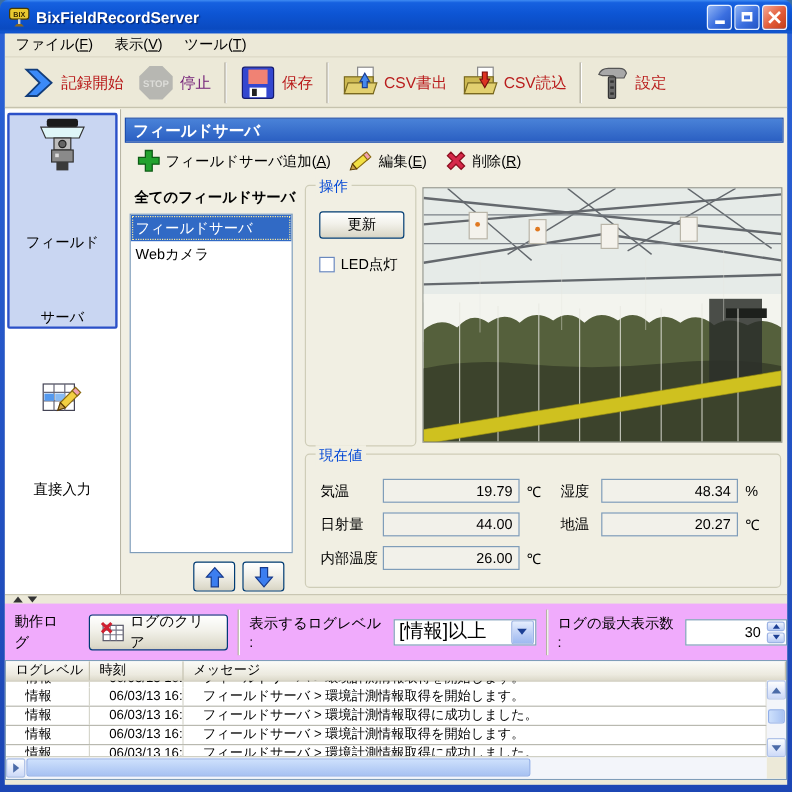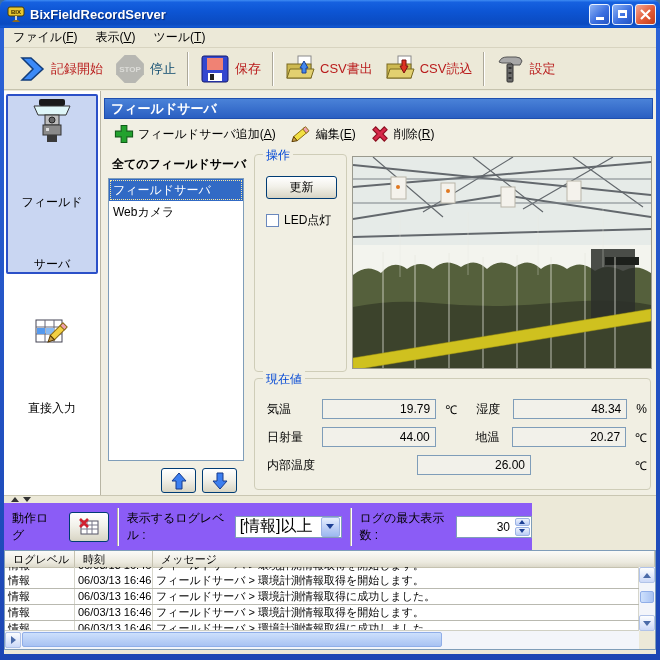--- a/index.html
+++ b/index.html
@@ -18,21 +18,21 @@
   .tb-close{background:linear-gradient(135deg,#f5a895 0%,#e25b37 55%,#c33d18 100%);}
   .glyph-min{width:8px;height:3px;background:#fff;margin-top:9px;}
   .glyph-max{width:9px;height:8px;border:2px solid #fff;border-top-width:3px;box-sizing:border-box;}
   
   .body-area{position:absolute;left:4px;top:28px;width:652px;height:626px;background:#ece9d8;overflow:hidden;}
   .menubar{position:absolute;left:0;top:0;width:652px;height:19px;background:#ece9d8;border-bottom:1px solid #d8d4c0;display:flex;align-items:center;font-size:12px;}
   .menu-item{padding:2px 9px;color:#000;}
   .u{text-decoration:underline;}
   .toolbar{position:absolute;left:0;top:20px;width:652px;height:42px;background:#ece9d8;border-bottom:1px solid #c6c3ae;display:flex;align-items:center;padding-left:8px;box-sizing:border-box;}
   .tool-item{display:flex;align-items:center;gap:5px;padding:3px 6px;font-size:13px;color:#b91c1c;}
-  .tool-item.disabled{color:#0c4a6e;}
+  .tool-item.disabled{color:#701a75;}
   .tool-sep{width:1px;height:34px;background:#aca899;border-right:1px solid #fff;margin:0 5px;}
   
   .content{position:absolute;left:0;top:63px;width:652px;height:404px;display:flex;}
   .sidebar{width:97px;background:#fff;border-right:1px solid #b8b5a4;position:relative;box-sizing:border-box;}
   .side-item{margin:3px 2px;padding:4px 0 3px;display:flex;flex-direction:column;align-items:center;font-size:12px;color:#000;line-height:14px;text-align:center;gap:48px;}
   .side-item.selected{background:#c9d6f2;border:2px solid #2b50c8;border-radius:2px;padding:2px 0 1px;}
   .side-item .icn{margin-bottom:3px;}
   .main{flex:1;position:relative;background:#f1efe3;}
   .main-header{position:absolute;left:3px;top:7px;right:3px;height:21px;
     background:linear-gradient(180deg,#4a82d8,#2a5fc2);border:1px solid #1f4fae;box-sizing:border-box;
@@ -51,30 +51,30 @@
   .group-label{position:absolute;top:-8px;left:8px;background:#f1efe3;padding:0 3px;font-size:12px;color:#0046d5;}
   .gb-op{left:153px;top:7px;width:93px;height:218px;}
   .gb-cv{left:153px;top:231px;width:397px;height:112px;}
   .btn-xp{border:1px solid #003c74;border-radius:3px;background:linear-gradient(180deg,#ffffff,#f2f1ea 45%,#dddacb 90%,#d5d2c2);
     font-size:12px;color:#000;display:inline-flex;align-items:center;justify-content:center;box-sizing:border-box;}
   .refresh-btn{position:absolute;left:11px;top:21px;width:71px;height:23px;}
   .led-row{position:absolute;left:11px;top:57px;display:flex;align-items:center;gap:5px;font-size:12px;}
   .checkbox{width:13px;height:13px;background:#fff;border:1px solid #6a88bd;box-sizing:border-box;}
   .webcam{position:absolute;left:251px;top:9px;width:300px;height:213px;border:1px solid #9a9a8e;box-sizing:border-box;background:#dde4e2;}
   
-  .cv-row{position:absolute;height:20px;display:flex;align-items:center;font-size:12px;justify-content:space-between;}
+  .cv-row{position:absolute;height:20px;display:flex;align-items:center;font-size:12px;}
   .cv-label{display:inline-block;}
   .cv-input{background:#f2f1ea;border:1px solid #7f9db9;box-sizing:border-box;height:20px;line-height:18px;text-align:right;padding-right:5px;font-size:12px;color:#000;}
   .cv-unit{font-size:12px;margin-left:6px;}
   
   .splitter{position:absolute;left:0;top:467px;width:652px;height:8px;background:#ece9d8;border-top:1px solid #c9c6b2;display:flex;align-items:center;padding-left:7px;box-sizing:border-box;gap:4px;}
   .tri-up{width:0;height:0;border-left:4px solid transparent;border-right:4px solid transparent;border-bottom:5px solid #333;}
   .tri-dn{width:0;height:0;border-left:4px solid transparent;border-right:4px solid transparent;border-top:5px solid #333;}
   
-  .log-controls{position:absolute;left:0;top:475px;width:528px;height:47px;background:#8b5cf6;display:flex;align-items:center;font-size:12px;box-sizing:border-box;}
+  .log-controls{position:absolute;left:0;top:475px;width:652px;height:47px;background:#f0abfc;display:flex;align-items:center;font-size:12px;box-sizing:border-box;}
   .lc-sep{width:1px;height:38px;background:#b5b2a2;border-right:1px solid #fff;margin:0 8px;}
   .clear-btn{height:30px;padding:0 8px;gap:4px;margin-left:14px;}
   .combo{width:121px;height:22px;background:#fff;border:1px solid #7f9db9;box-sizing:border-box;display:flex;align-items:center;margin-left:5px;}
   .combo-text{flex:1;padding-left:4px;font-size:16px;}
   .combo-arrow{width:17px;height:18px;margin:1px;border-radius:2px;border:1px solid #9cb3e4;background:linear-gradient(180deg,#e6eefe,#b9ccf5 60%,#9db9f0);display:flex;align-items:center;justify-content:center;}
   .chev{width:0;height:0;border-left:4px solid transparent;border-right:4px solid transparent;border-top:5px solid #1c3f94;}
   .spin{width:86px;height:22px;background:#fff;border:1px solid #7f9db9;box-sizing:border-box;display:flex;margin-left:5px;}
   .spin-val{flex:1;text-align:right;line-height:20px;padding-right:4px;font-size:12px;}
   .spin-btns{width:15px;display:flex;flex-direction:column;margin:1px;gap:1px;}
   .spin-btn{flex:1;border-radius:2px;border:1px solid #9cb3e4;background:linear-gradient(180deg,#eef3fe,#b9ccf5);display:flex;align-items:center;justify-content:center;}
@@ -82,21 +82,21 @@
   .chev-s-dn{width:0;height:0;border-left:3px solid transparent;border-right:3px solid transparent;border-top:4px solid #1c3f94;}
   
   .log-table{position:absolute;left:0;top:522px;width:652px;height:100px;background:#fff;border:1px solid #7f9db9;box-sizing:border-box;overflow:hidden;}
   .lt-header{display:flex;height:16px;background:linear-gradient(180deg,#fbfbf8,#eceadf 70%,#dcd9ca);border-bottom:1px solid #c5c2b0;font-size:11px;}
   .lt-hcell{border-right:1px solid #c5c2b0;padding-left:8px;line-height:16px;box-sizing:border-box;overflow:hidden;white-space:nowrap;}
   .c-level{width:70px;flex:none;}
   .c-time{width:78px;flex:none;}
   .c-msg{flex:1;}
   .lt-body{position:absolute;left:0;top:16px;right:16px;bottom:18px;overflow:hidden;}
   .lt-row{display:flex;height:15px;border-bottom:1px solid #b9b9b0;font-size:11px;white-space:nowrap;}
-  .lt-cell{border-right:1px solid #d6d6cc;padding-left:3px;line-height:14px;box-sizing:border-box;overflow:hidden;}
+  .lt-cell{border-right:1px solid #d6d6cc;padding-left:16px;line-height:14px;box-sizing:border-box;overflow:hidden;}
   .row-clip{height:6px;overflow:hidden;}
   .row-clip .lt-row{margin-top:-9px;}
   
   .vscroll{position:absolute;right:0;top:16px;width:16px;bottom:18px;background:#f3f5fa;}
   .sb-btn{position:absolute;left:0;width:16px;height:16px;border:1px solid #b1c3e8;border-radius:2px;background:linear-gradient(180deg,#fdfefe,#ccd9f8);box-sizing:border-box;display:flex;align-items:center;justify-content:center;}
   .vthumb{position:absolute;left:1px;width:14px;height:12px;border:1px solid #90aee8;border-radius:2px;background:linear-gradient(90deg,#cde0fc,#a8c2f2);box-sizing:border-box;}
   .hscroll{position:absolute;left:0;bottom:0;right:16px;height:18px;background:#f3f5fa;border-top:1px solid #d0d0c4;}
   .hthumb{position:absolute;top:1px;left:17px;width:420px;height:15px;border:1px solid #90aee8;border-radius:2px;background:linear-gradient(180deg,#cde0fc,#a8c2f2);box-sizing:border-box;}
   .sb-corner{position:absolute;right:0;bottom:0;width:16px;height:18px;background:#ece9d8;}
   .tri-l{width:0;height:0;border-top:4px solid transparent;border-bottom:4px solid transparent;border-right:5px solid #4b6ba8;}
@@ -355,20 +355,21 @@
     </div>
 
     <div class="log-controls">
       <span style="margin-left:8px;">動作ログ</span>
       <div class="btn-xp clear-btn">
         <svg width="22" height="20" viewBox="0 0 22 20">
           <rect x="3" y="4" width="17" height="13" fill="#fff" stroke="#556"></rect>
           <path d="M3 8 H20 M3 12 H20 M9 4 V17 M14 4 V17" stroke="#778" stroke-width="1" fill="none"></path>
           <path d="M2 2 L10 10 M10 2 L2 10" stroke="#d02030" stroke-width="2.6"></path>
         </svg>
+        <span>ログのクリア</span>
       </div>
       <div class="lc-sep"></div>
       <span>表示するログレベル :</span>
       <div class="combo">
         <span class="combo-text">[情報]以上</span>
         <div class="combo-arrow">
             <div class="chev"></div>
           </div>
       </div>
       <div class="lc-sep"></div>

